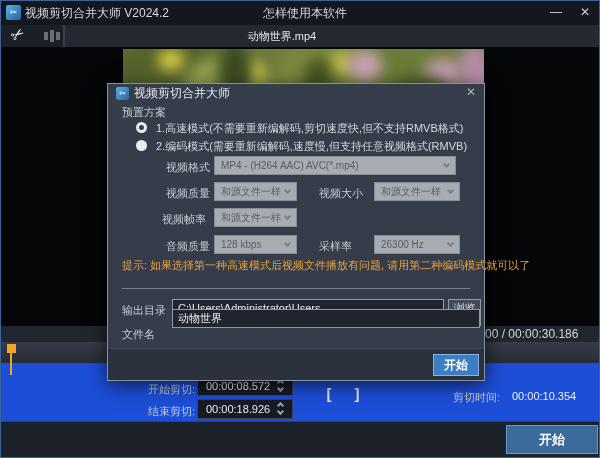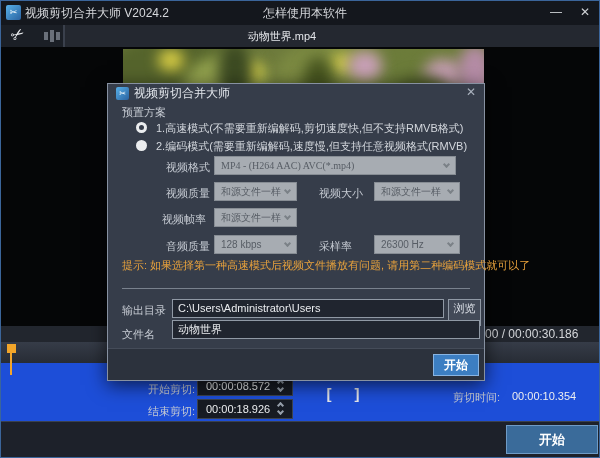--- a/index.html
+++ b/index.html
@@ -170,21 +170,21 @@
     <div class="dlg-close">✕</div>
 
     <div class="dlg-label" style="left:14px;top:21px;">预置方案</div>
 
     <div class="radio radio-ring" style="top:38px;"></div>
     <div class="radio-label" style="top:37px;">1.高速模式(不需要重新编解码,剪切速度快,但不支持RMVB格式)</div>
     <div class="radio radio-solid" style="top:56px;"></div>
     <div class="radio-label" style="top:55px;">2.编码模式(需要重新编解码,速度慢,但支持任意视频格式(RMVB)</div>
 
     <div class="dlg-label" style="left:58px;top:76px;">视频格式</div>
-    <div class="dropdown" style="left:106px;top:72px;width:242px;font-family:Liberation Serif, serif;">
+    <div class="dropdown" style="left:106px;top:72px;width:242px;">
       <span>MP4 - (H264 AAC) AVC(*.mp4)</span>
       <span class="dd-chev"></span>
     </div>
 
     <div class="dlg-label" style="left:58px;top:102px;">视频质量</div>
     <div class="dropdown" style="left:106px;top:98px;width:83px;">
       <span>和源文件一样</span>
       <span class="dd-chev"></span>
     </div>
     <div class="dlg-label" style="left:211px;top:102px;">视频大小</div>
@@ -211,20 +211,20 @@
     </div>
 
     <div class="hint">提示: 如果选择第一种高速模式后视频文件播放有问题, 请用第二种编码模式就可以了</div>
     <div class="dlg-divider"></div>
 
     <div class="dlg-label" style="left:14px;top:219px;">输出目录</div>
     <div class="txt-input" style="left:64px;top:215px;width:272px;">C:\Users\Administrator\Users</div>
     <div class="browse-btn">浏览</div>
 
     <div class="dlg-label" style="left:14px;top:243px;">文件名</div>
-    <div class="txt-input" style="left:64px;top:236px;width:308px;">动物世界</div>
+    <div class="txt-input" style="left:64px;top:225px;width:308px;">动物世界</div>
 
     <div class="dlg-footer">
       <div class="dlg-start-btn">开始</div>
     </div>
   </div>
 
 </div>
 
 </body></html>

